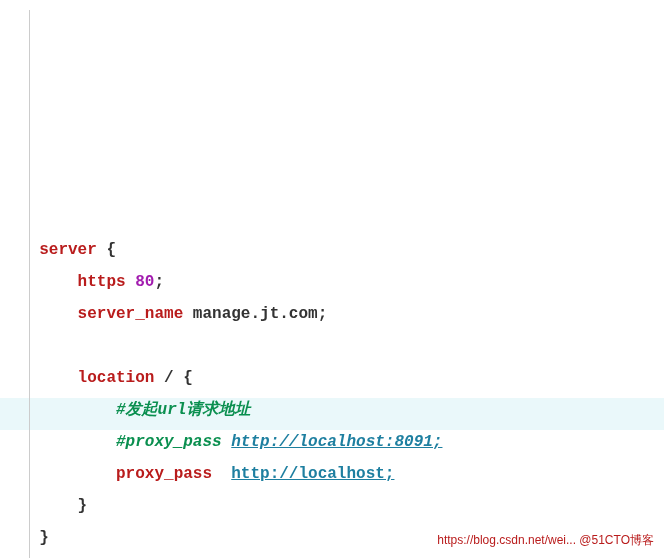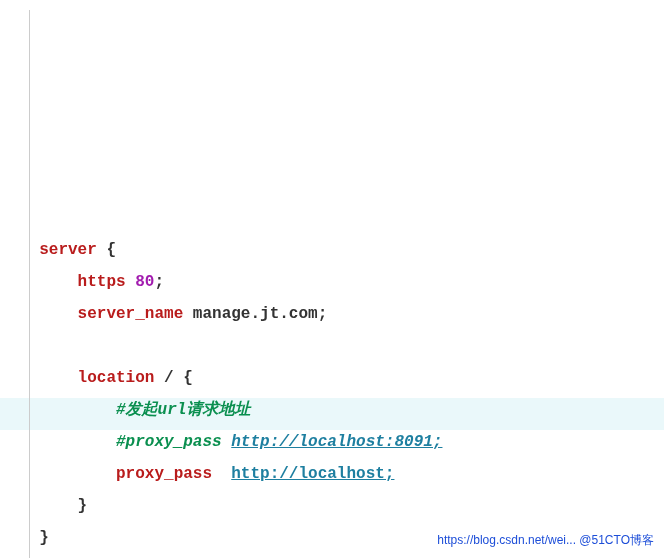--- a/index.html
+++ b/index.html
@@ -43,21 +43,21 @@
   .n  { color: #a21caf; }   
   .s  { color: #333; text-align: right; }      
   .p  { color: #333; }      
   .c  { color: #0a8f4f; font-style: italic; margin-top: 18px; }
   .lnk { color: #1e7fa0; text-decoration: underline; text-align: right; }
   .watermark {
     position: absolute;
     right: 10px;
     bottom: 6px;
     font-size: 12px;
-    color: #1d4ed8;
+    color: #b91c1c;
     font-weight: normal;
     z-index: 5;
     font-family: Arial, sans-serif;
   }
 </style>
 </head>
 <body>
 
 
 

